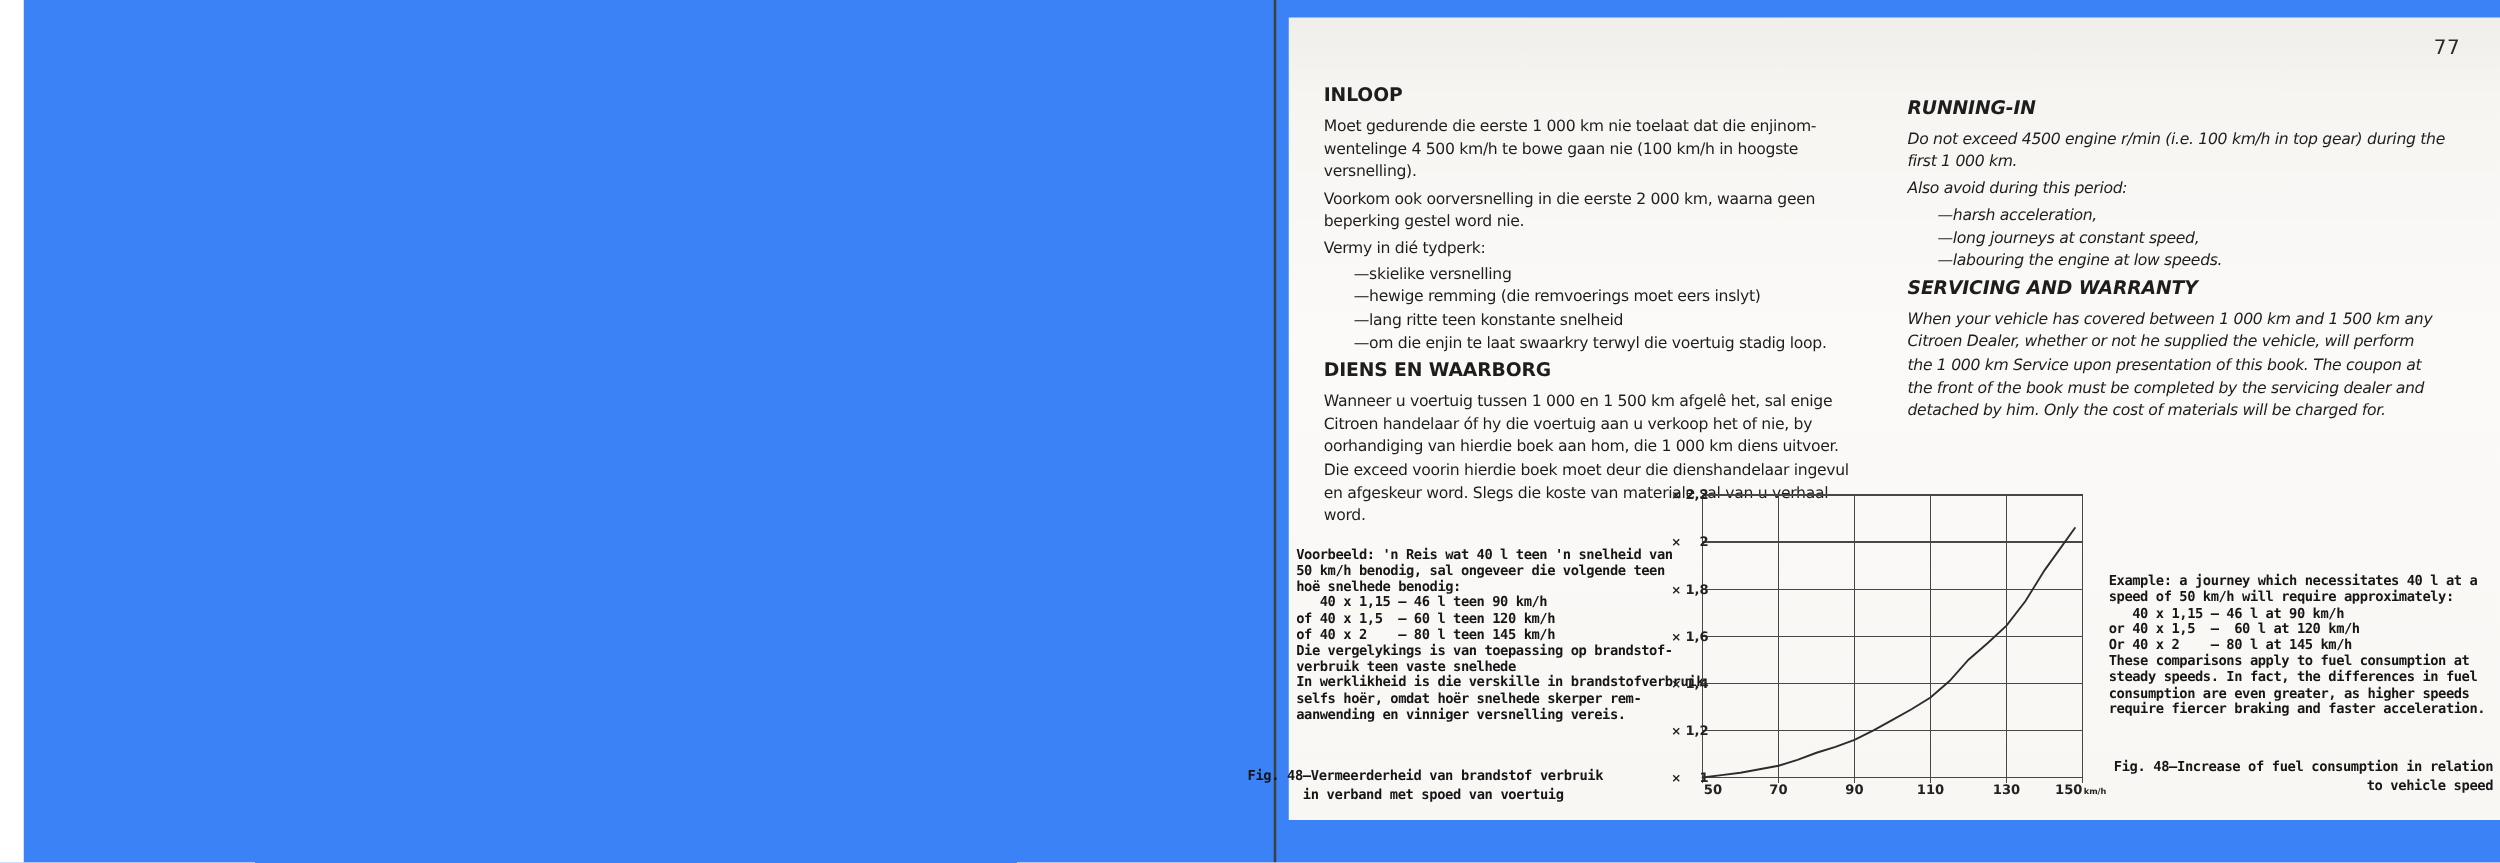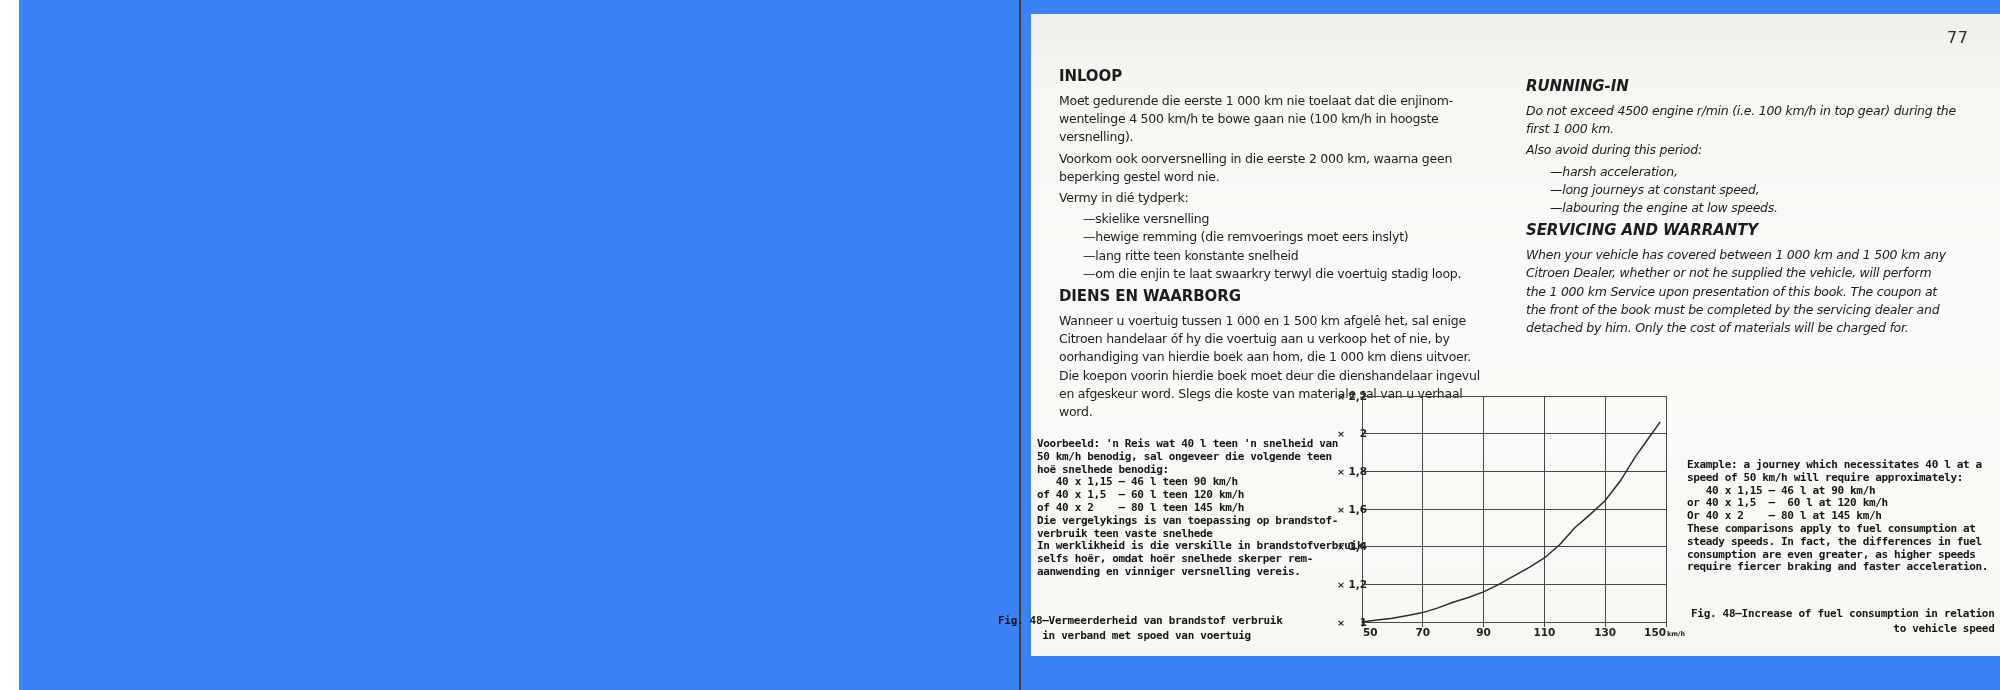--- a/index.html
+++ b/index.html
@@ -60,21 +60,21 @@
           <div class="ln">—lang ritte teen konstante snelheid</div>
           <div class="ln">—om die enjin te laat swaarkry terwyl die voertuig stadig loop.</div>
         </div>
       </div>
       <div class="section">
         <div class="heading">DIENS EN WAARBORG</div>
         <div class="para">
           <div class="ln">Wanneer u voertuig tussen 1 000 en 1 500 km afgelê het, sal enige</div>
           <div class="ln">Citroen handelaar óf hy die voertuig aan u verkoop het of nie, by</div>
           <div class="ln">oorhandiging van hierdie boek aan hom, die 1 000 km diens uitvoer.</div>
-          <div class="ln">Die koepon voorin hierdie boek moet deur die dienshandelaar ingevul</div>
+          <div class="ln">Die exceed voorin hierdie boek moet deur die dienshandelaar ingevul</div>
           <div class="ln">en afgeskeur word. Slegs die koste van materiale sal van u verhaal</div>
           <div class="ln">word.</div>
         </div>
       </div>
     </div>
   <div id="col-en" class="abs col col-en">
       <div class="section">
         <div class="heading">RUNNING-IN</div>
         <div class="para">
           <div class="ln">Do not exceed 4500 engine r/min (i.e. 100 km/h in top gear) during the</div>

